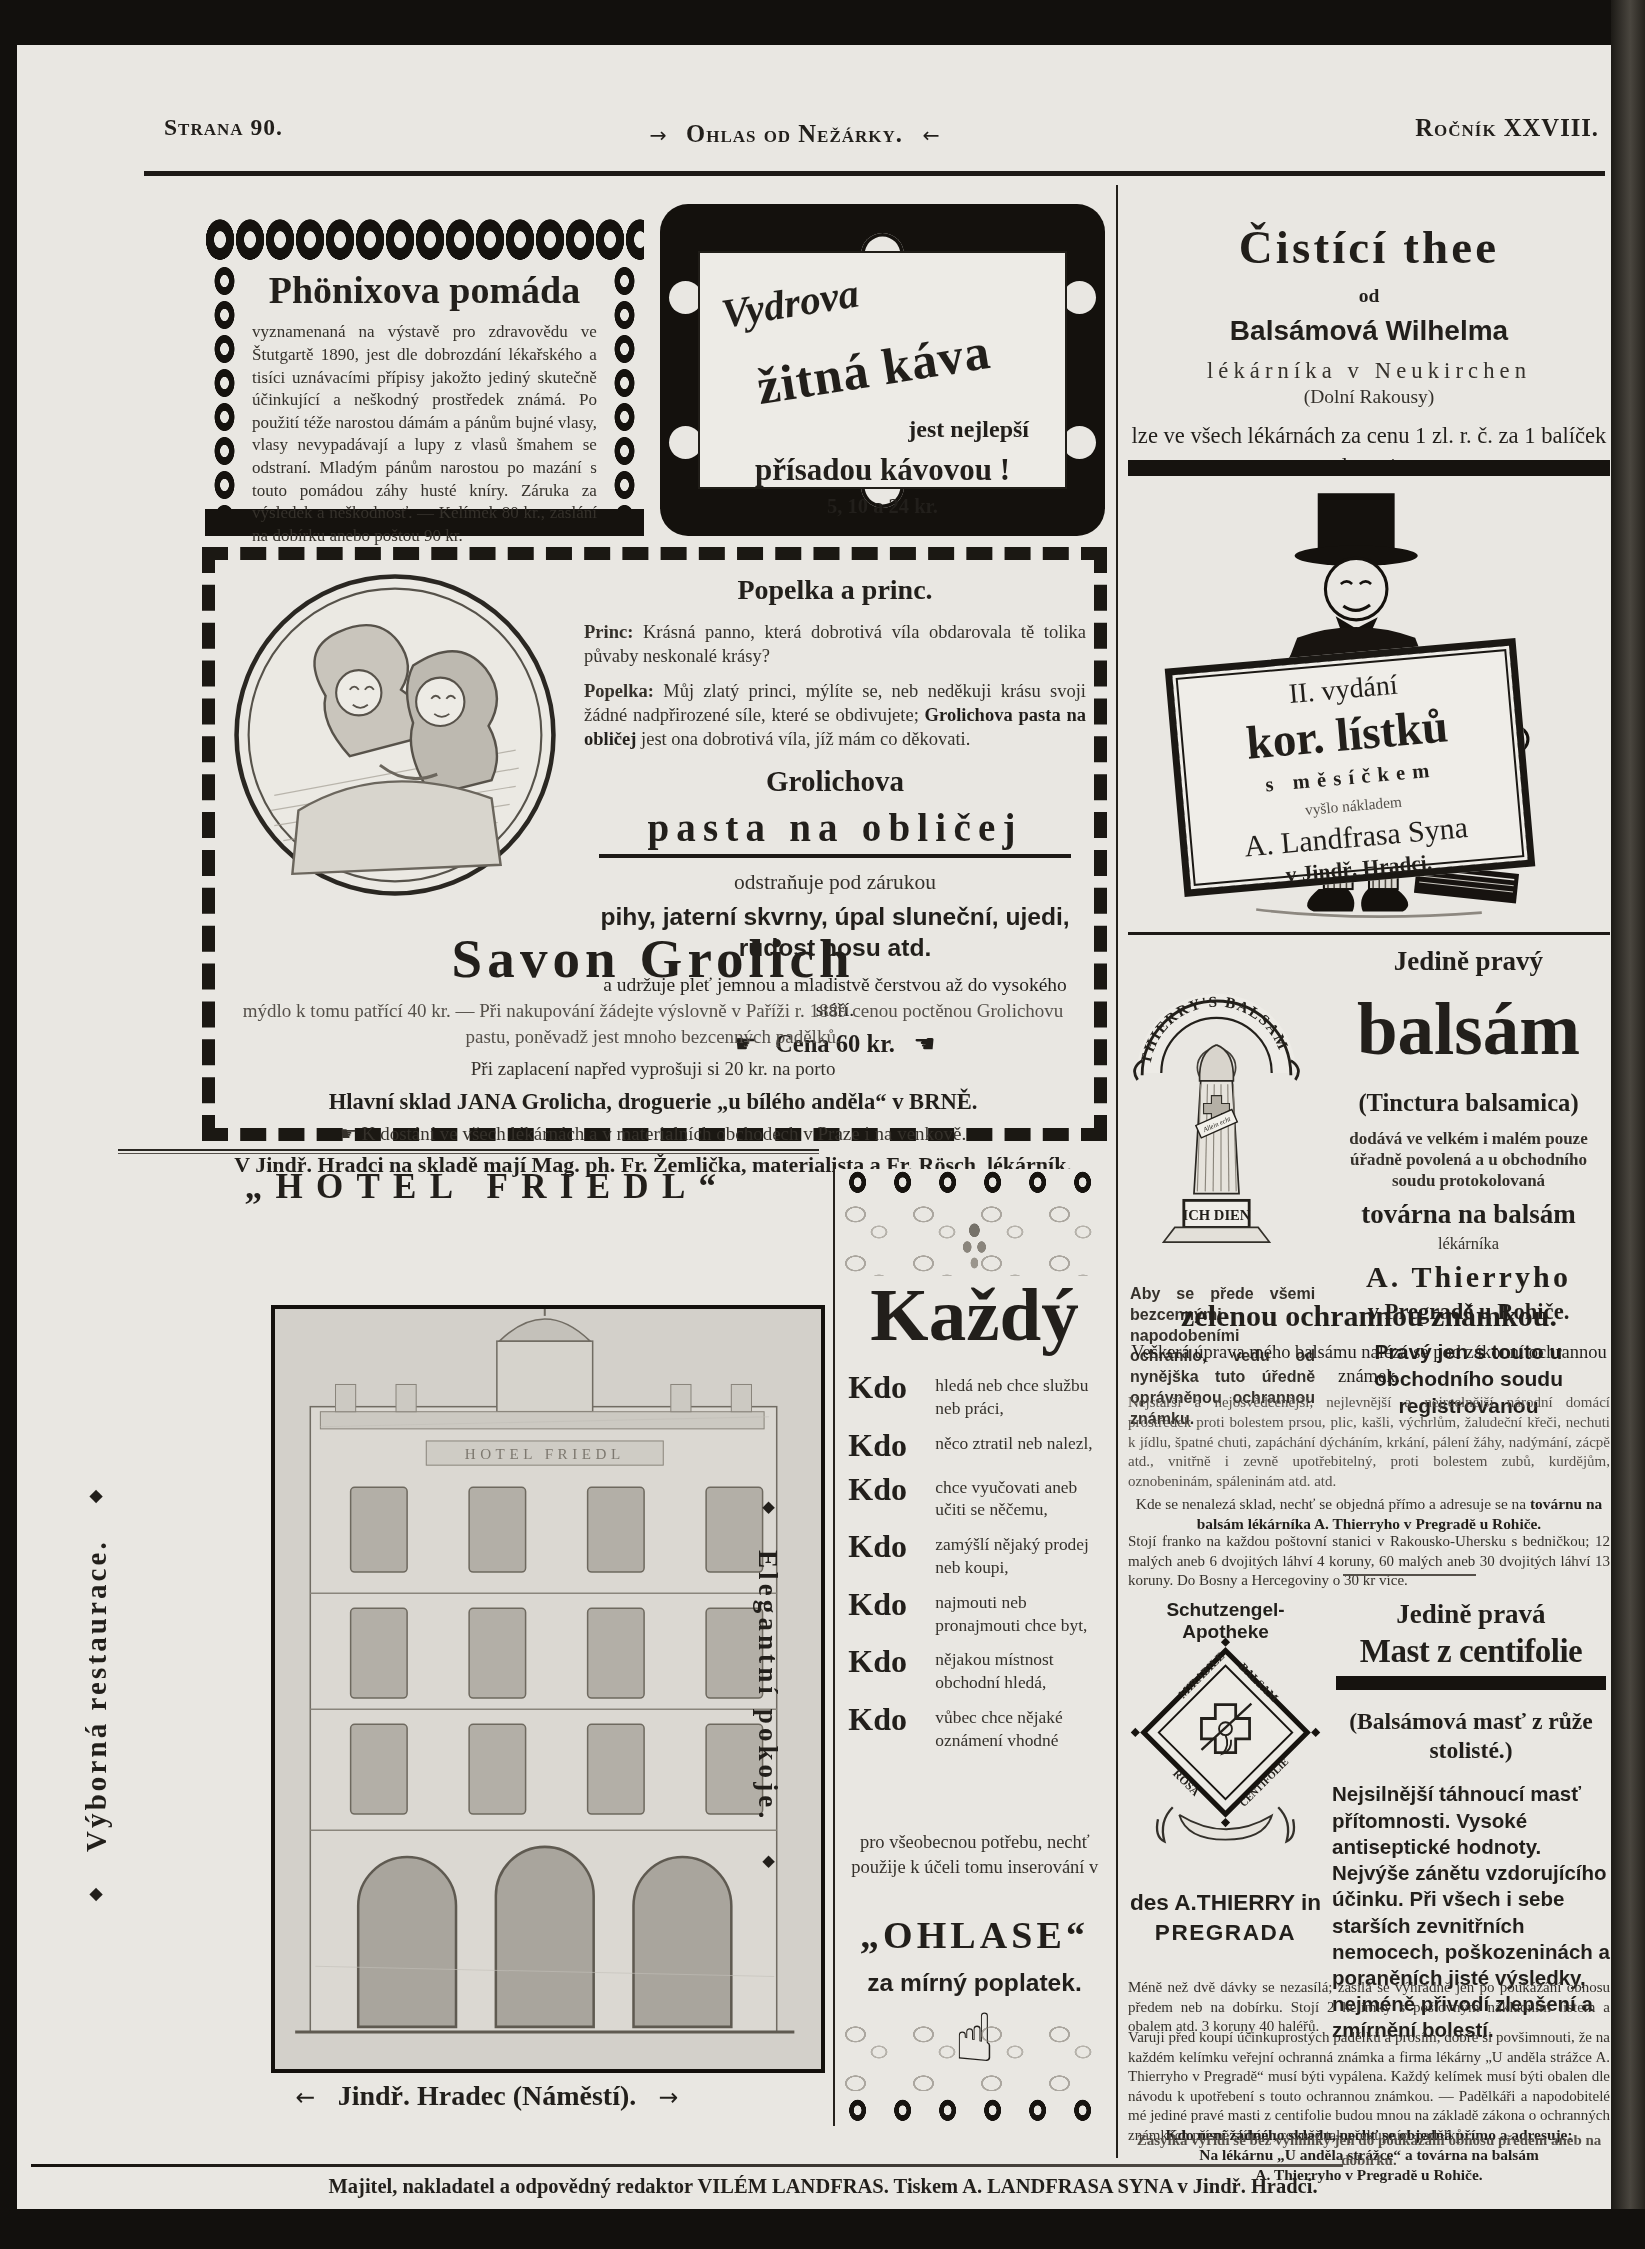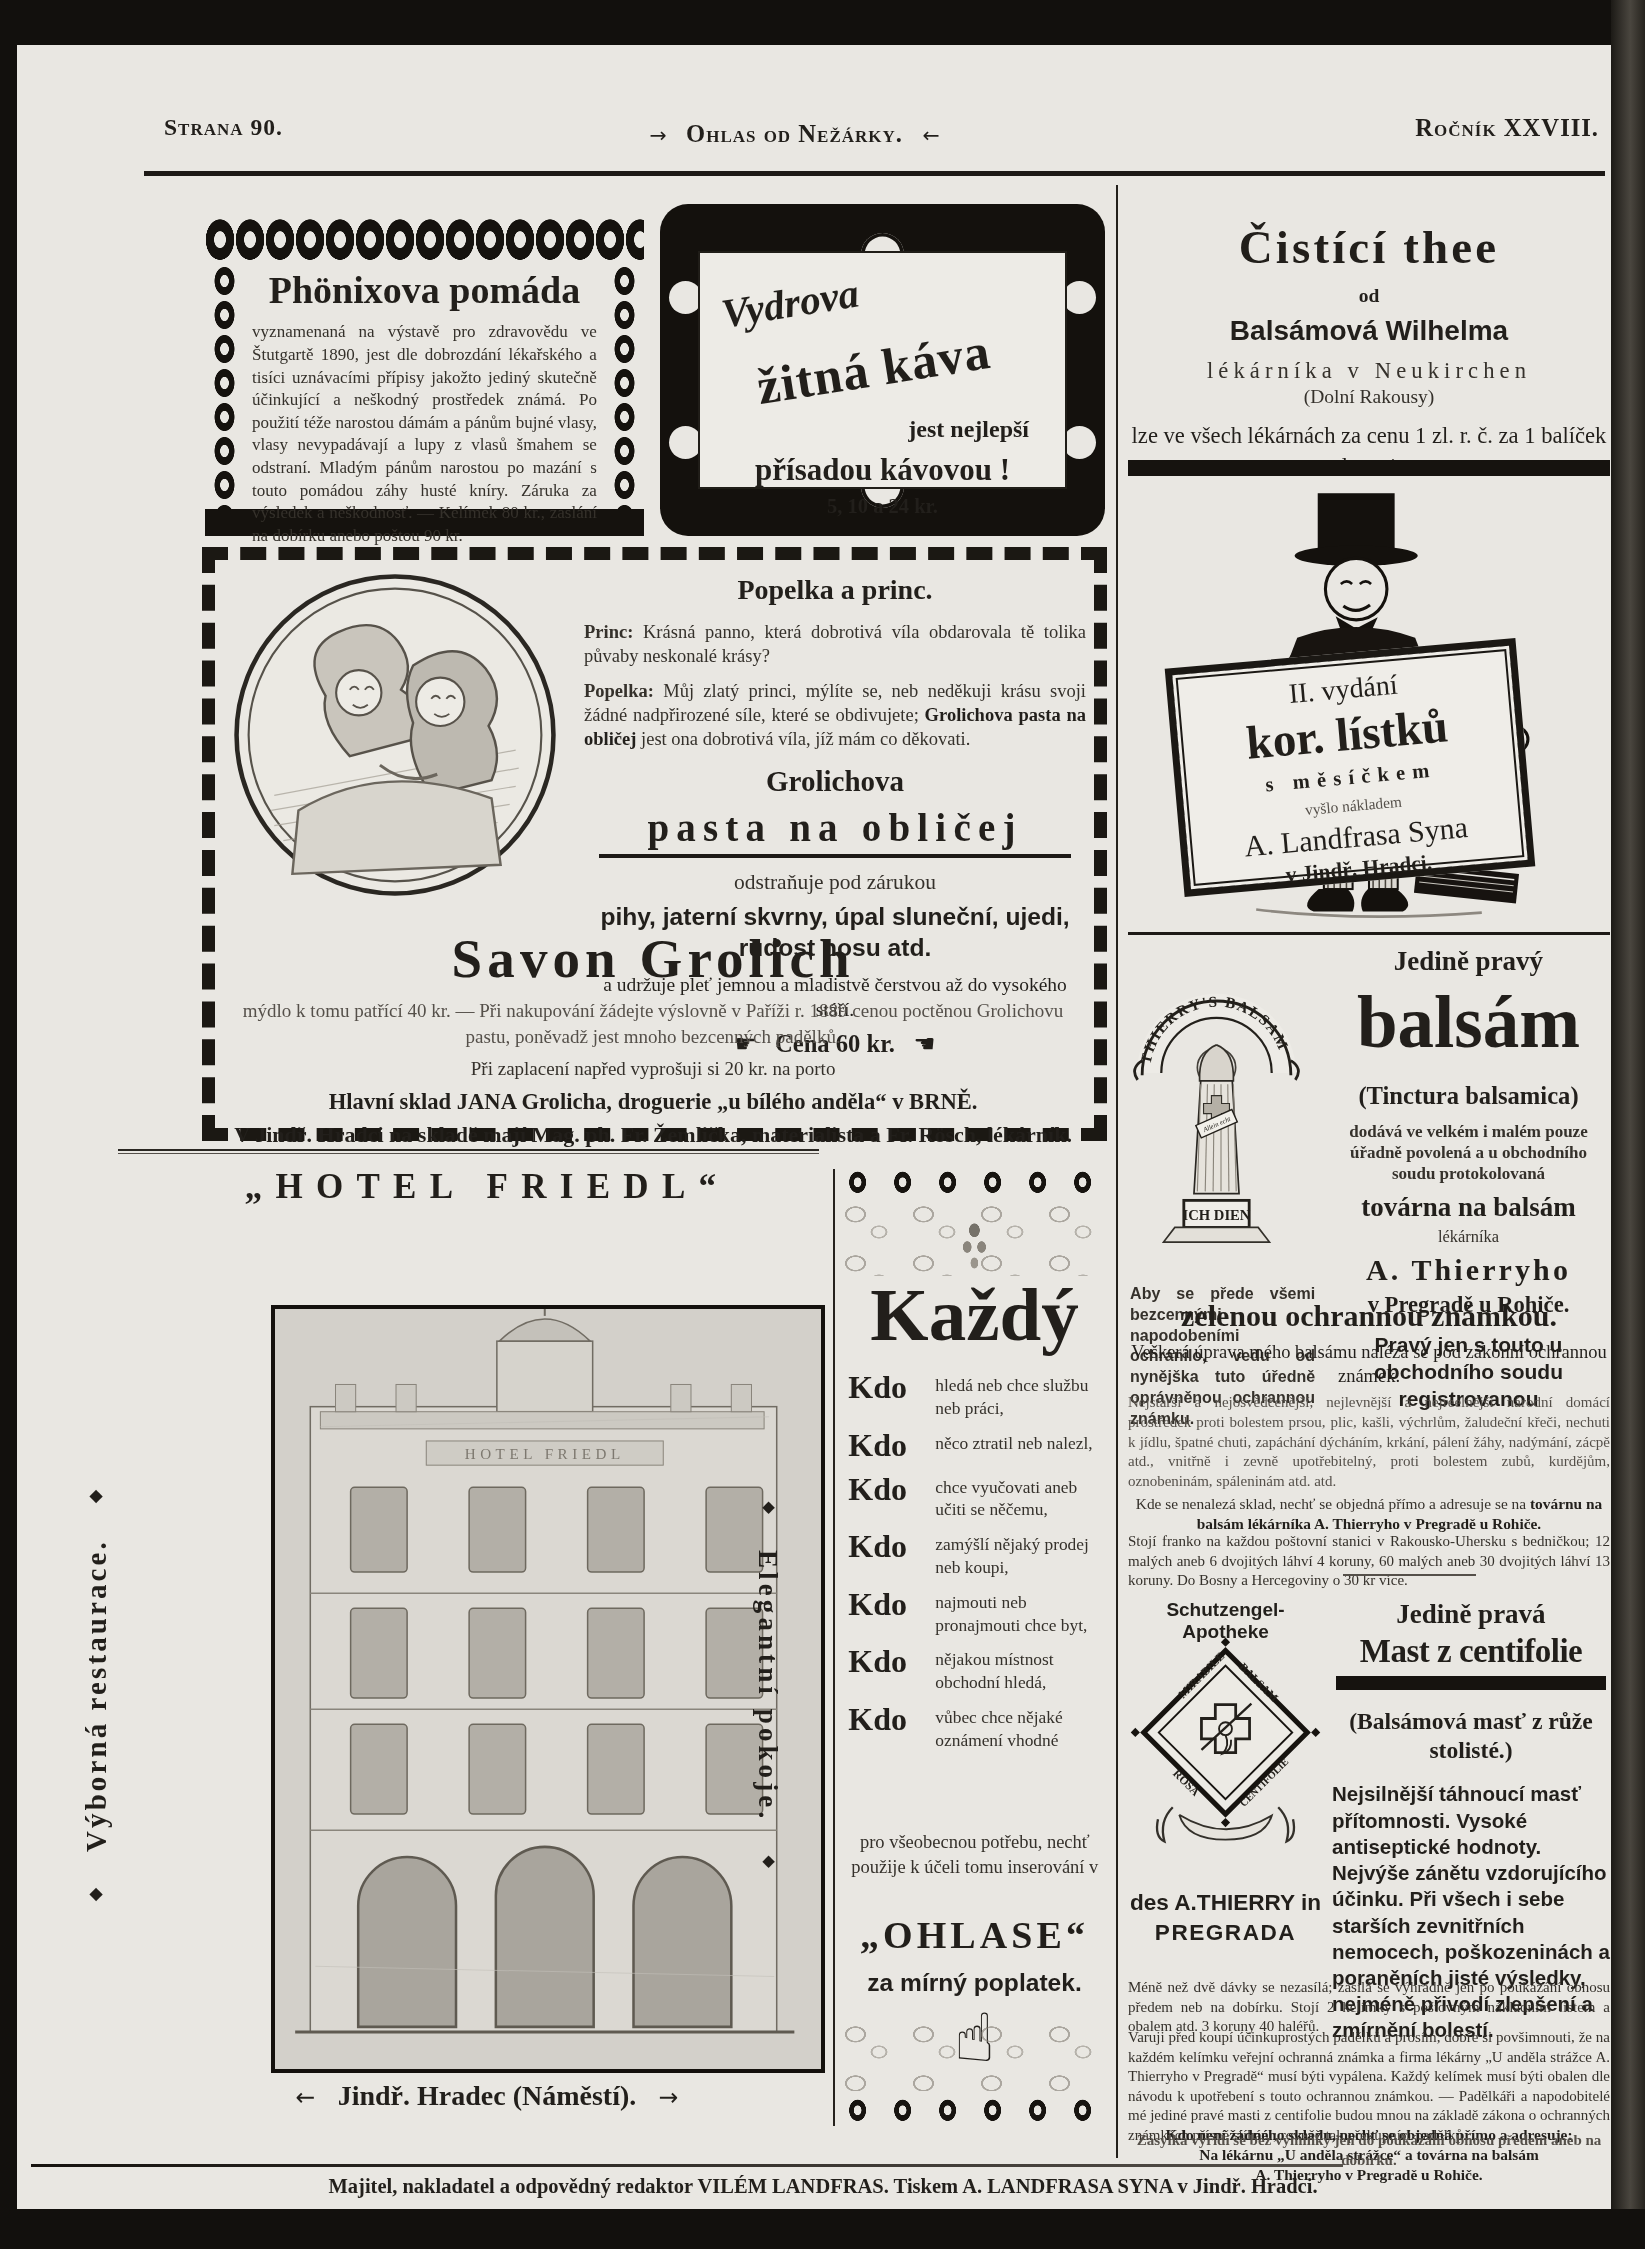--- a/index.html
+++ b/index.html
@@ -186,20 +186,24 @@
         <span style="font-family:'DejaVu Sans',sans-serif;">☛</span>
         <span class="b" style="margin:0 12.3px;">Cena 60 kr.</span>
         <span style="font-family:'DejaVu Sans',sans-serif;">☚</span>
       </div>
     </div>
     <div class="abs c" style="left:5.1px;top:367px;width:866px;">
       <div class="b" style="font-size:55px;letter-spacing:5.1px;">Savon Grolich</div>
       <div class="faded" style="font-size:19px;line-height:1.35;margin:8.2px 15.4px 0 15.4px;">mýdlo k tomu patřící 40 kr. — Při nakupování žádejte výslovně v Paříži r. 1889 cenou poctěnou Grolichovu pastu, poněvadž jest mnoho bezcenných padělků.</div>
       <div class="mid" style="font-size:19px;margin-top:8.2px;">Při zaplacení napřed vyprošuji si 20 kr. na porto</div>
       <div class="b" style="font-size:22.6px;margin-top:9.2px;">Hlavní sklad JANA Grolicha, droguerie „u bílého anděla“ v BRNĚ.</div>
+      <div class="mid" style="font-size:19px;margin-top:7.2px;">
+        <span style="font-family:'DejaVu Sans',sans-serif;">☛</span>
+        <span>K dostání ve všech lékárnách a v materialních obchodech v Praze i na venkově.</span>
+      </div>
       <div class="b" style="font-size:22px;margin-top:7.2px;">V Jindř. Hradci na skladě mají Mag. ph. Fr. Žemlička, materialista a Fr. Rösch, lékárník.</div>
     </div>
   </div>
   <div class="abs" style="left:118px;top:1149px;width:701px;height:1.5px;background:#2a2722;"></div>
   <div class="abs" style="left:118px;top:1153px;width:701px;height:1px;background:#55504a;"></div>
 
   <div class="abs" style="left:77px;top:1163px;width:749px;height:958px;">
     <div class="c b" style="position:absolute;left:128px;top:4.1px;width:564px;font-size:35px;letter-spacing:13.3px;font-variant:small-caps;">„HOTEL FRIEDL“</div>
     <div class="abs vtext-up b" style="left:3.1px;top:133px;height:800px;font-size:29px;letter-spacing:3.1px;text-align:center;">
       <span style="font-family:'DejaVu Sans',sans-serif;font-size:17.4px;">◆</span>
@@ -337,21 +341,21 @@
         <rect x="116" y="296" width="70" height="24" fill="#f2f0ea" stroke="#23201b" stroke-width="2.5"></rect>
         <text x="151" y="313" font-size="12" font-style="italic" text-anchor="middle" fill="#23201b" font-family="Liberation Serif, serif">Allein echt</text>
       </g>
       <rect x="92" y="444" width="116" height="48" fill="#efede8" stroke="#23201b" stroke-width="5"></rect>
       <text x="150" y="479" font-size="26" font-weight="bold" text-anchor="middle" fill="#23201b" font-family="Liberation Serif, serif">ICH DIEN</text>
       <polygon points="76,492 224,492 244,518 56,518" fill="#e3e0d9" stroke="#33302a" stroke-width="3"></polygon>
     </svg>
     <div class="abs j b mid" style="left:2.1px;top:338px;width:185px;font-size:16px;line-height:1.3;font-family:'Liberation Sans','DejaVu Sans',sans-serif;">Aby se přede všemi bezcennými napodobeními ochránilo, vedu od nynějška tuto úředně oprávněnou ochrannou známku.</div>
     <div class="abs c" style="left:199px;top:0;width:283px;">
       <div class="b" style="font-size:27px;">Jedině pravý</div>
-      <div class="b" style="font-size:73px;line-height:1;margin-top:9px;">balsám</div>
+      <div class="b" style="font-size:73px;line-height:1;margin-top:16px;">balsám</div>
       <div class="b" style="font-size:24.6px;margin-top:22.6px;">(Tinctura balsamica)</div>
       <div class="b mid" style="font-size:17px;line-height:1.25;margin-top:11.3px;">dodává ve velkém i malém pouze úřadně povolená a u obchodního soudu protokolovaná</div>
       <div class="b" style="font-size:27px;margin-top:7.2px;">továrna na balsám</div>
       <div class="mid" style="font-size:16.4px;margin-top:4.1px;">lékárníka</div>
       <div class="b" style="font-size:30px;letter-spacing:3.1px;margin-top:6.2px;">A. Thierryho</div>
       <div class="b" style="font-size:22.6px;margin-top:5.1px;">v Pregradě u Rohiče.</div>
       <div class="b" style="font-size:21px;line-height:1.3;margin-top:12.3px;font-family:'Liberation Sans','DejaVu Sans',sans-serif;">Pravý jen s touto u obchodního soudu registrovanou</div>
     </div>
     <div class="abs c b" style="left:0;top:353px;width:482px;font-size:30px;">zelenou ochrannou známkou.</div>
     <div class="abs c" style="left:0;top:394px;width:482px;font-size:18.5px;line-height:1.3;">Veškerá úprava mého balsámu nalézá se pod zákonní ochrannou známek.</div>

